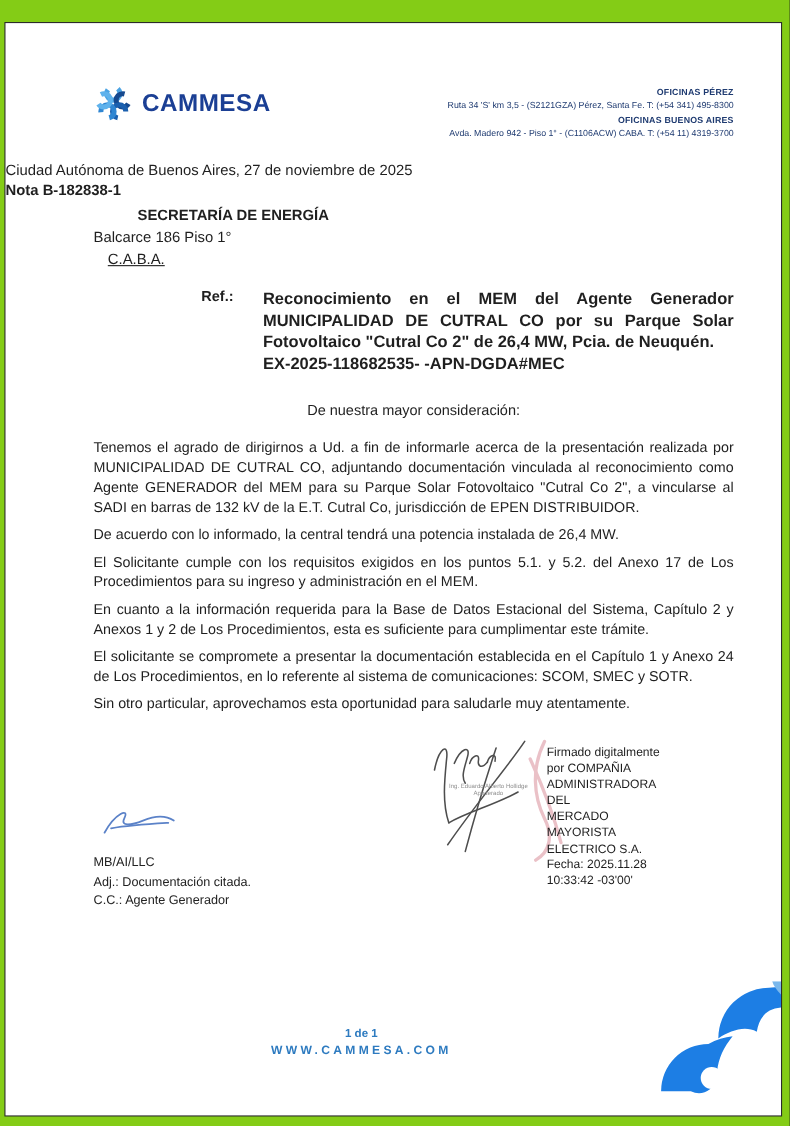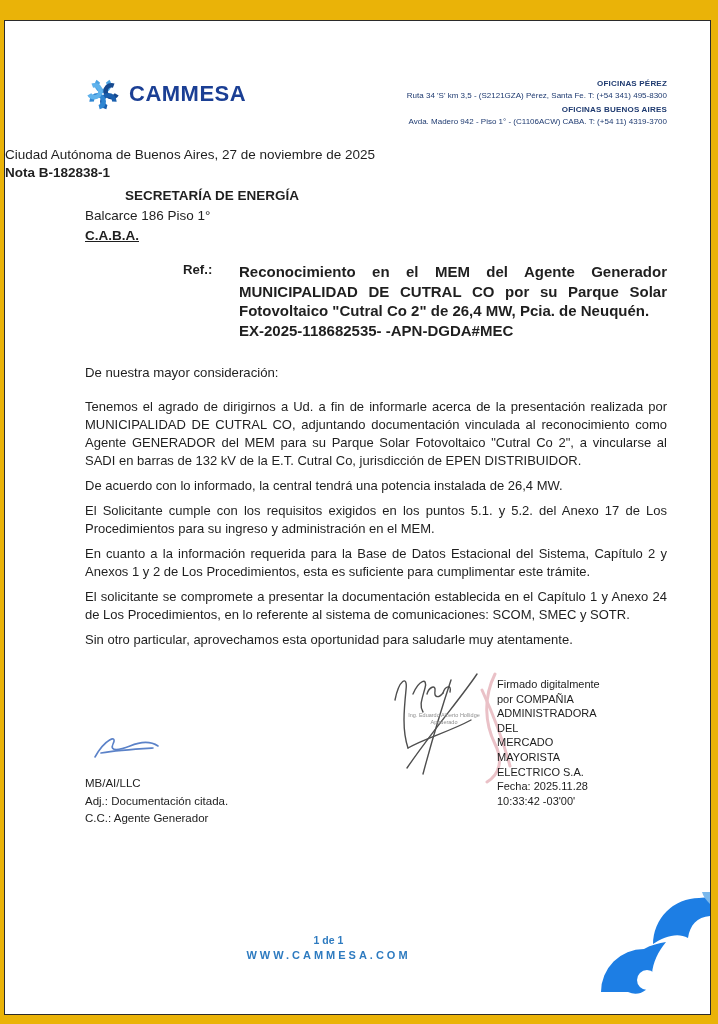--- a/index.html
+++ b/index.html
@@ -1,47 +1,47 @@
 <!DOCTYPE html>
 <html><head>
 <meta charset="utf-8">
 <style>
   * { margin:0; padding:0; box-sizing:border-box; }
   html,body { background:#131313; }
   body { font-family:"Liberation Sans","DejaVu Sans",sans-serif; }
-  .stage { position:relative; width:718px; height:1024px; background:#eab308; overflow:hidden; }
+  .stage { position:relative; width:718px; height:1024px; background:#84cc16; overflow:hidden; }
   .page  { position:absolute; left:5px; top:21px; width:705px; height:993px;
            background:#ffffff; color:#1f1f1f; overflow:hidden;
            box-shadow:0 0 0 1px #2b2b2b; }
 
   
   .letterhead { display:flex; justify-content:space-between; align-items:flex-start;
                 margin:54px 43px 0 80px; }
   .brand { display:flex; align-items:center; gap:8px; }
   .wordmark { font-size:22px; font-weight:800; color:#1b3f94; letter-spacing:.5px; }
   .offices { text-align:right; color:#1e3a70; padding-top:4px; }
   .office-title { font-size:8px; font-weight:700; letter-spacing:.2px; margin-bottom:3px; }
   .office-addr  { font-size:8px; margin-bottom:5px; }
 
   
   .dateblock { margin:16px 43px 0 0; font-size:13.5px; }
   .nota { font-weight:700; margin-top:3px; }
 
   
   .recipient { margin:6px 0 0 80px; font-size:13.5px; line-height:20px; }
   .r-name { font-weight:700;margin-left:40px; }
-  .r-city { font-weight:700; text-decoration:underline; }
+  .r-city { font-weight:400; text-decoration:underline;margin-left:13px; }
 
   
   .refblock { display:flex; margin:16px 43px 0 178px; gap:20px; }
   .ref-label { font-size:13.2px; font-weight:700; flex:0 0 36px; }
   .ref-text  { font-size:15px; font-weight:700; line-height:19.5px; text-align:justify; flex:1; }
 
   
-  .salutation { margin:24px 43px 16px 80px; font-size:13.2px; line-height:18px; }
+  .salutation { margin:24px 43px 16px 80px; font-size:13.2px; line-height:18px;text-align:center; }
   .para { margin:7px 43px 0 80px; font-size:13px; line-height:18px; text-align:justify; }
 
   
   .sig-area { position:absolute; left:0; top:645px; width:705px; height:130px; }
   .hand-sig { position:absolute; left:372px; top:0; }
   .ribbon   { position:absolute; left:468px; top:2px; }
   .signer-caption { position:absolute; left:385px; top:46px; width:108px; text-align:center;
                     font-size:5.5px; color:#8f8f8f; line-height:7px; }
   .stamp { position:absolute; left:492px; top:11px; width:118px;
            font-size:11px; line-height:14.6px; color:#1d1d1d; }

